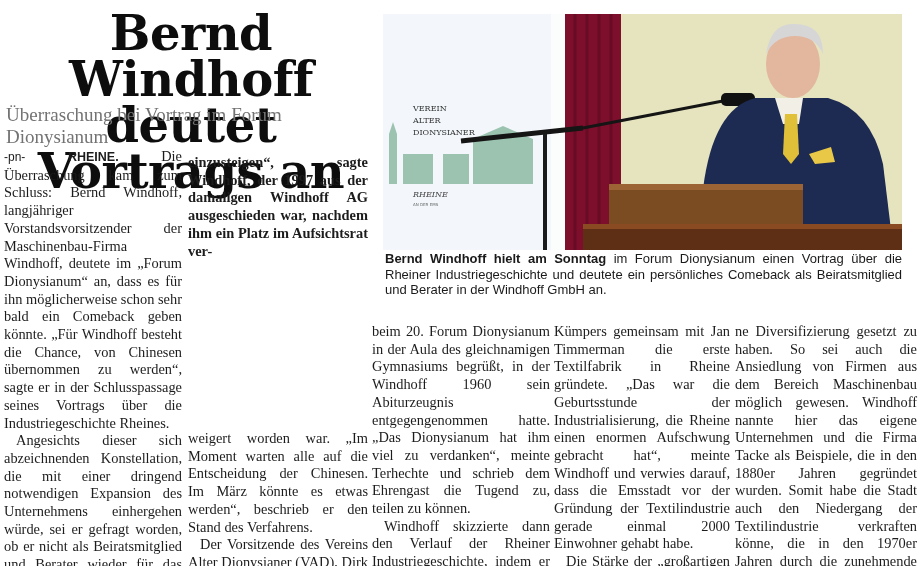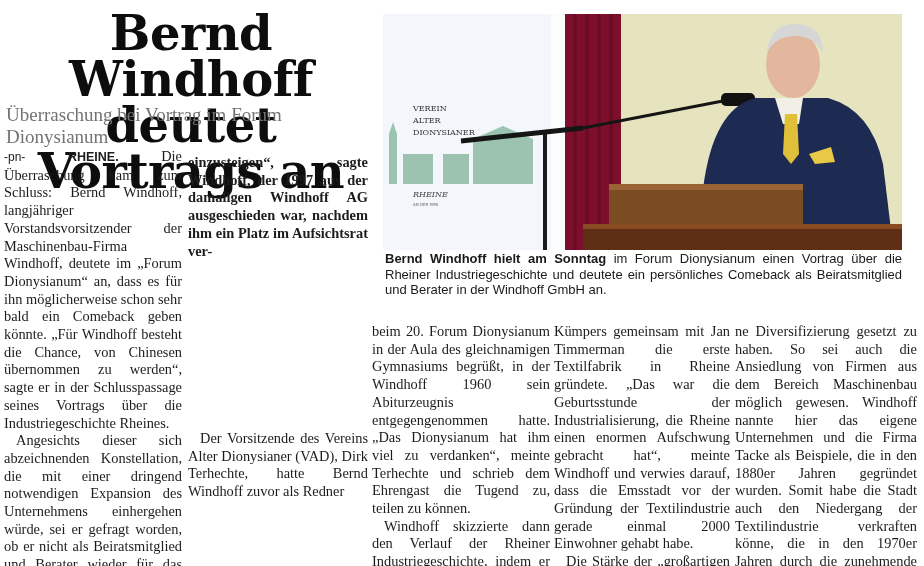--- a/index.html
+++ b/index.html
@@ -102,20 +102,21 @@
     <rect x="200" y="210" width="319" height="26" fill="#5e2f14"></rect>
     <rect x="200" y="210" width="319" height="5" fill="#8a4a22"></rect>
   </svg>
 </div>
 
 <div class="caption">
   <b>Bernd Windhoff hielt am Sonntag</b><span> im Forum Dionysianum einen Vortrag über die Rheiner Industriegeschichte und deutete ein persönliches Comeback als Beiratsmitglied und Berater in der Windhoff GmbH an.</span>
 </div>
 
 <div class="col" style="left:188px; top:430px; width:180px;">
+  <p>weigert worden war. „Im Moment warten alle auf die Entscheidung der Chinesen. Im März könnte es etwas werden“, beschrieb er den Stand des Verfahrens.</p>
   <p class="indent">Der Vorsitzende des Vereins Alter Dionysianer (VAD), Dirk Terhechte, hatte Bernd Windhoff zuvor als Redner</p>
 </div>
 
 <div class="col" style="left:372px; top:323px; width:178px;">
   <p>beim 20. Forum Dionysianum in der Aula des gleichnamigen Gymnasiums begrüßt, in der Windhoff 1960 sein Abiturzeugnis entgegengenommen hatte. „Das Dionysianum hat ihm viel zu verdanken“, meinte Terhechte und schrieb dem Ehrengast die Tugend zu, teilen zu können.</p>
   <p class="indent">Windhoff skizzierte dann den Verlauf der Rheiner Industriegeschichte, indem er zunächst auf die Anfänge blickte, in denen 1835 Carl</p>
 </div>
 
 <div class="col" style="left:554px; top:323px; width:176px;">
   <p>Kümpers gemeinsam mit Jan Timmerman die erste Textilfabrik in Rheine gründete. „Das war die Geburtsstunde der Industrialisierung, die Rheine einen enormen Aufschwung gebracht hat“, meinte Windhoff und verwies darauf, dass die Emsstadt vor der Gründung der Textilindustrie gerade einmal 2000 Einwohner gehabt habe.</p>

